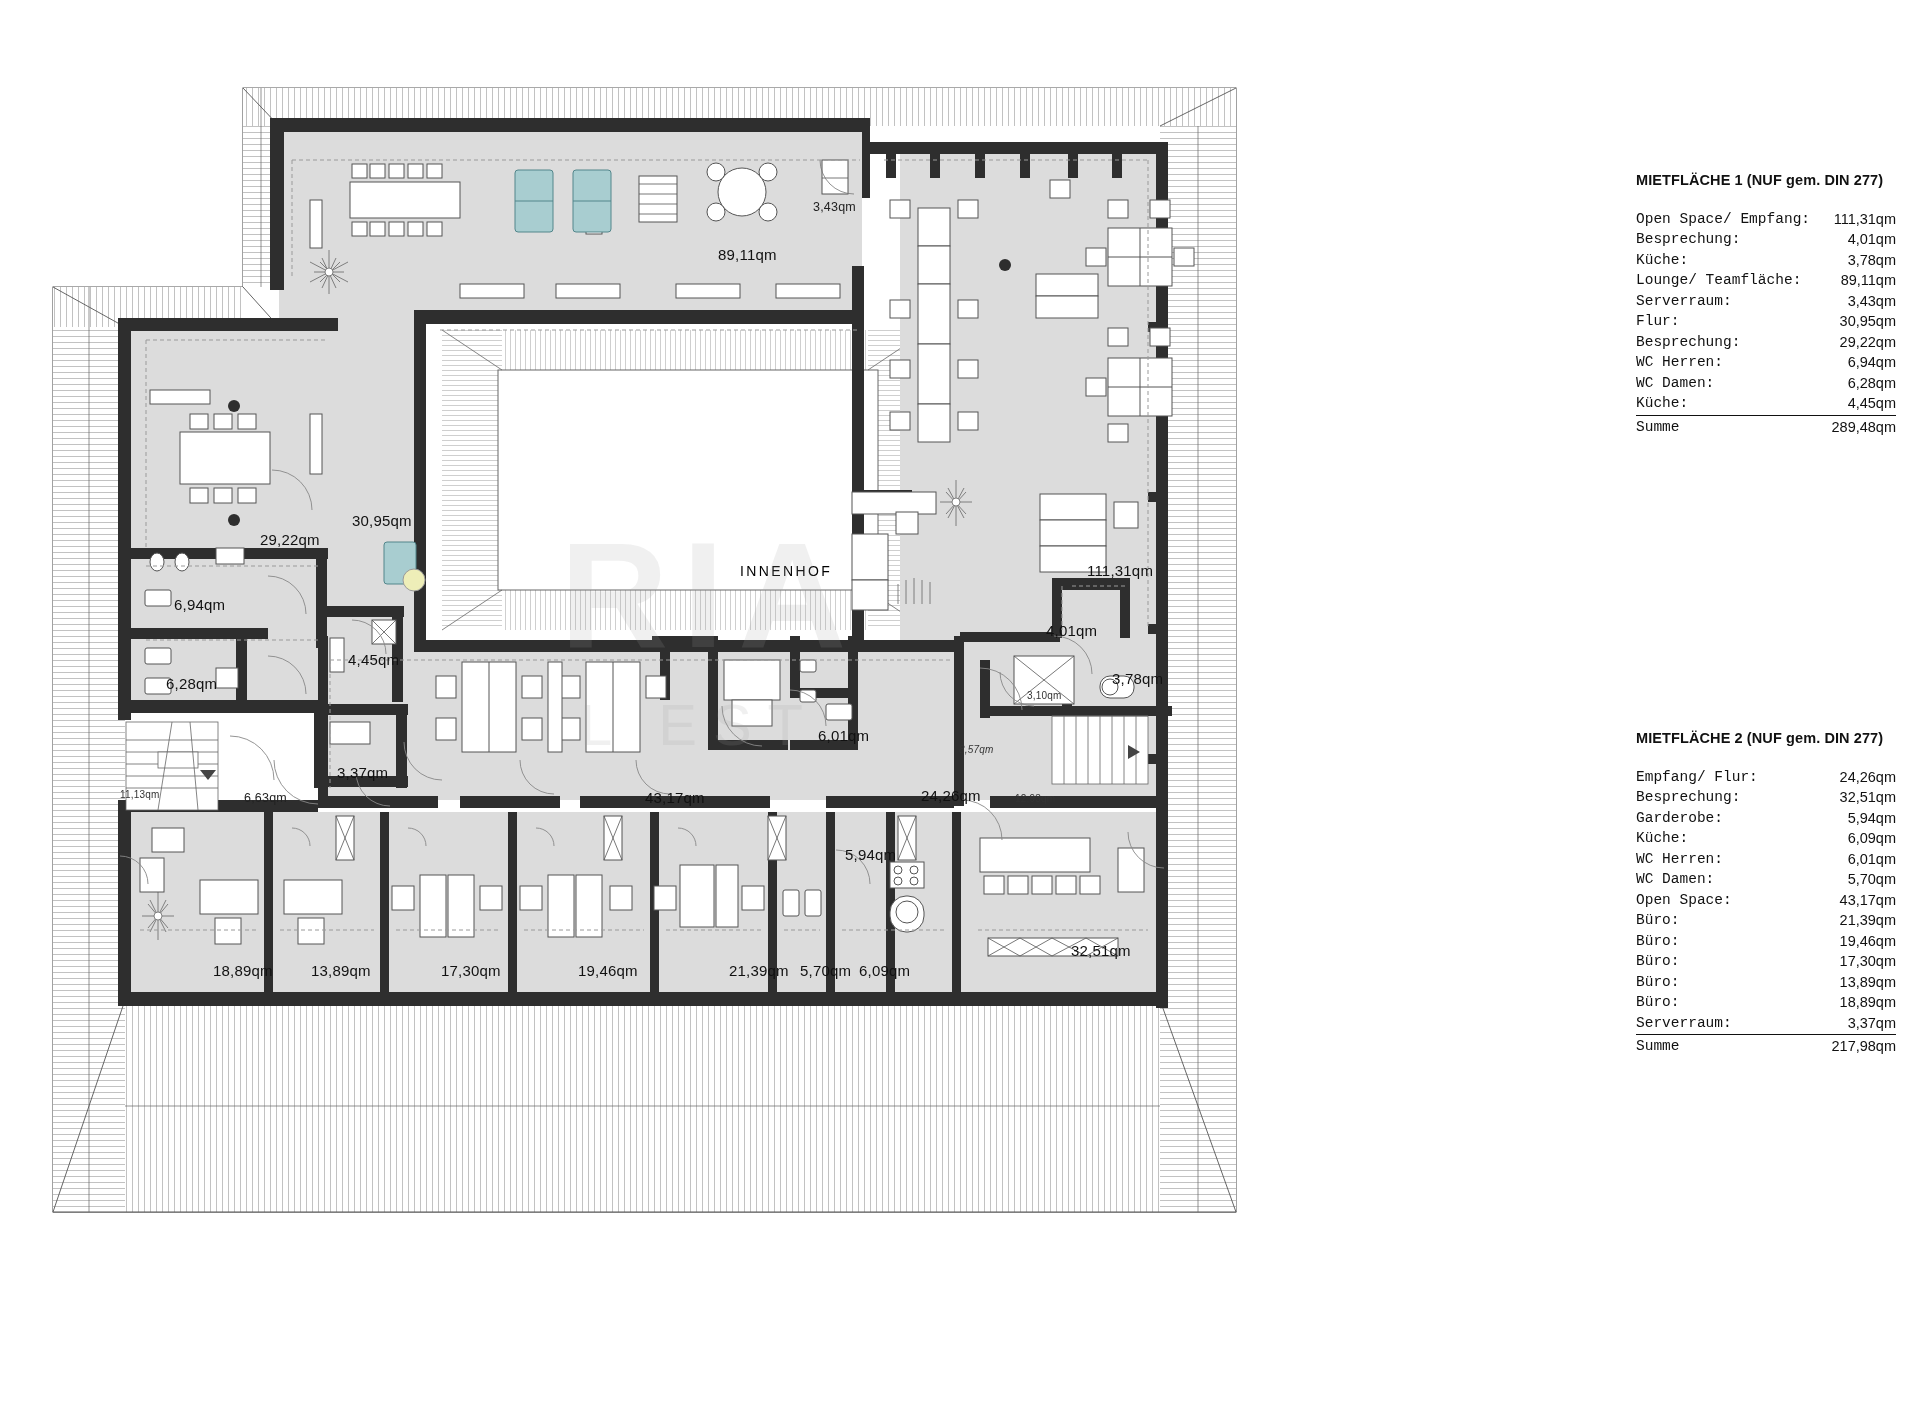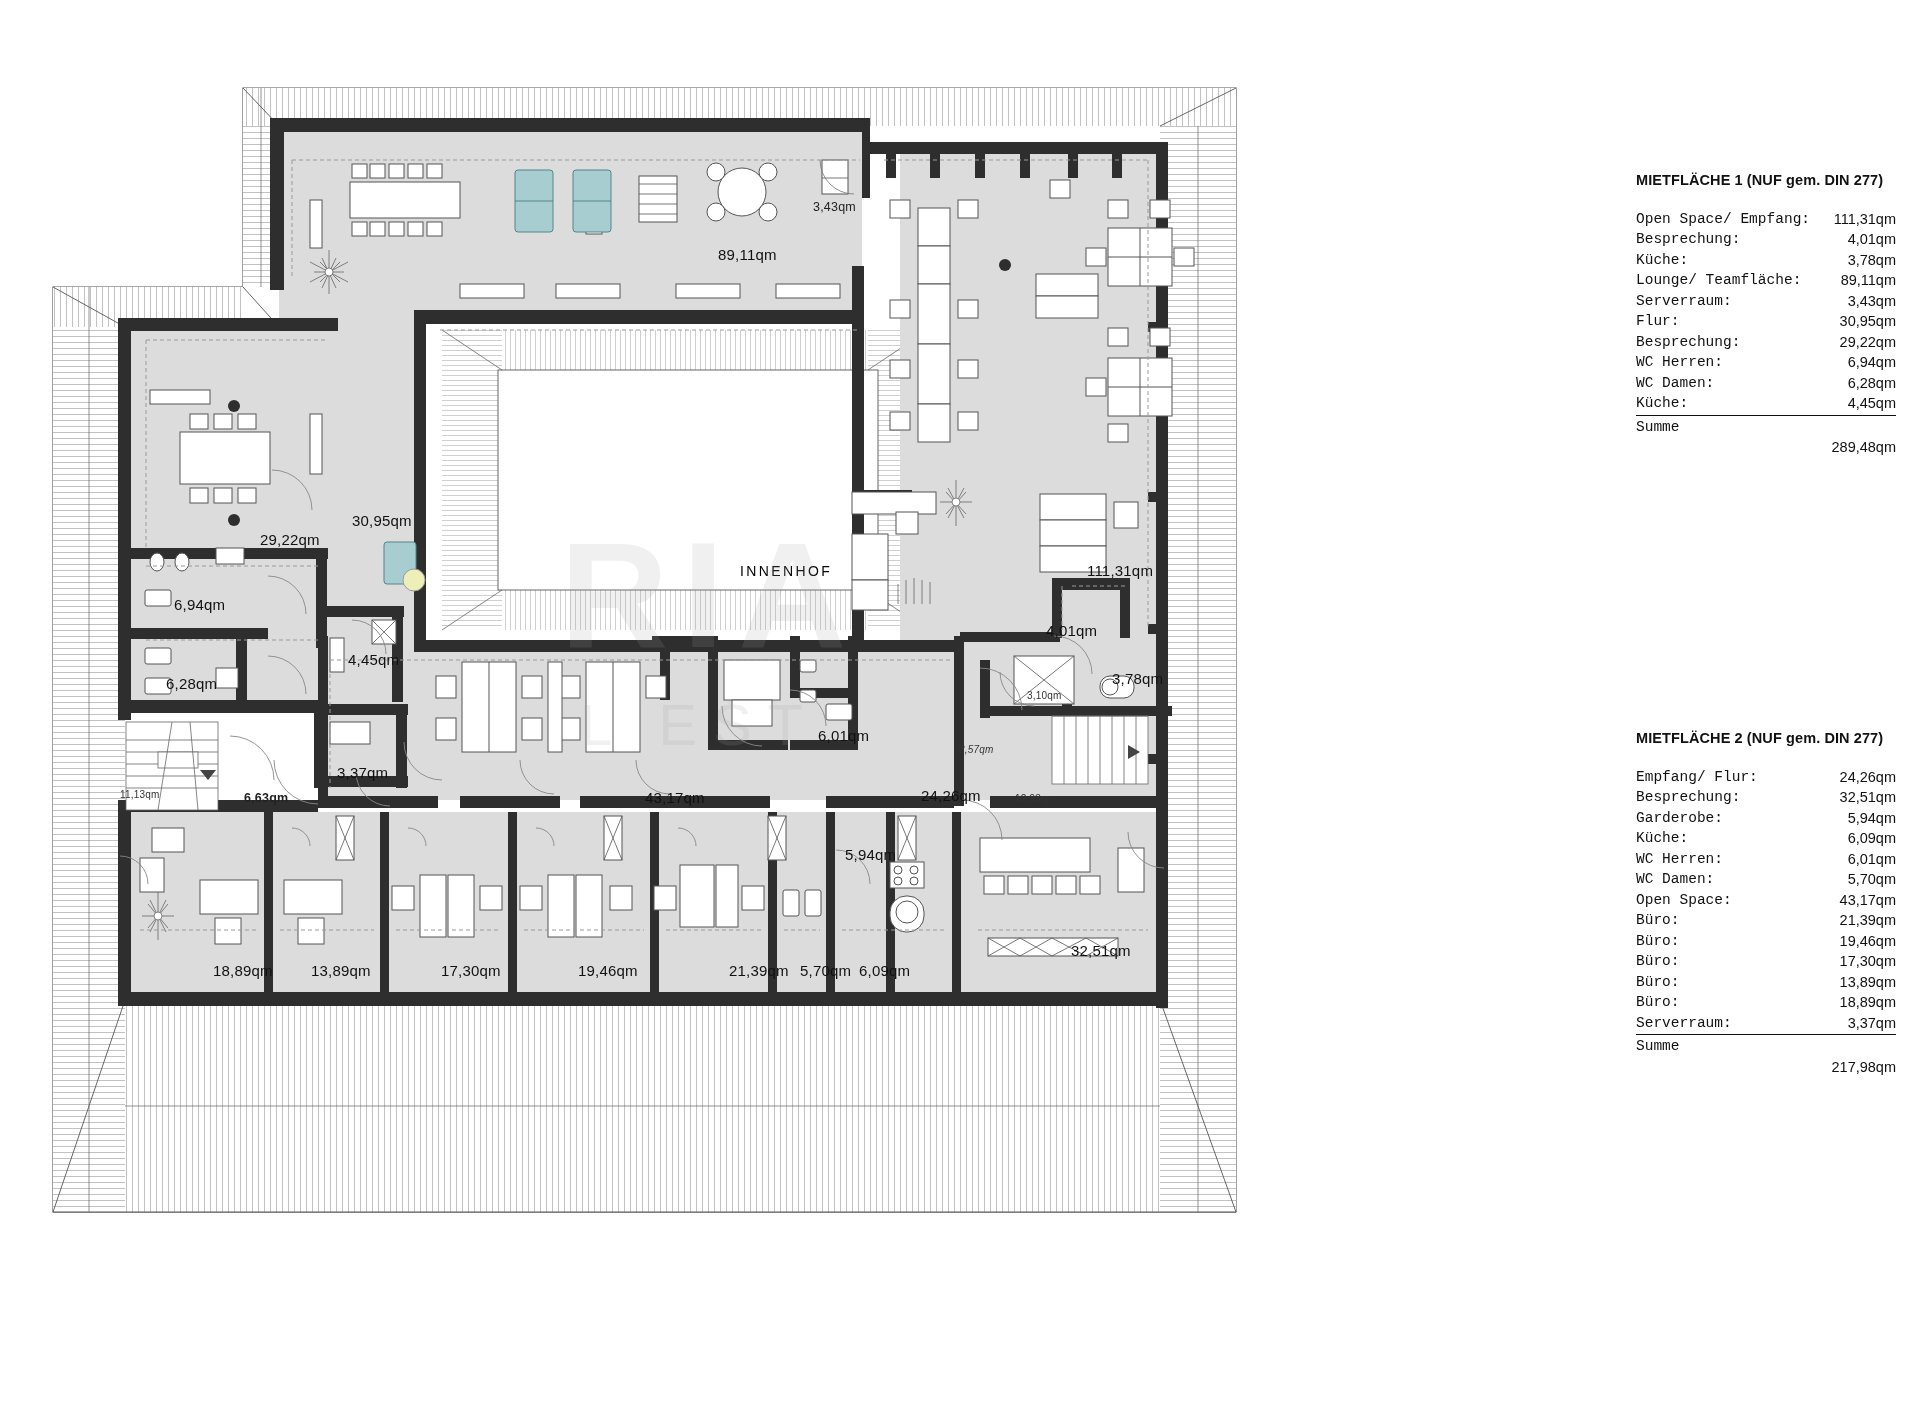--- a/index.html
+++ b/index.html
@@ -6,21 +6,21 @@
   body{width:1920px;height:1401px;position:relative;overflow:hidden;
        font-family:"Liberation Sans","DejaVu Sans",sans-serif;color:#1a1a1a;}
 
   
   .legend{position:absolute;width:260px;font-size:14.5px;line-height:20.5px;color:#111;}
   .legend .lg-title{font-weight:700;font-size:14.5px;letter-spacing:.1px;margin-bottom:18px;white-space:nowrap;}
   .lg-row{display:flex;justify-content:space-between;white-space:nowrap;}
   .lg-row .lg-lbl{text-align:left;font-family:Liberation Mono, monospace;}
   .lg-row .lg-val{text-align:right;}
   .lg-row.lastitem{border-bottom:1.4px solid #111;padding-bottom:1px;}
-  .lg-row.sum{padding-top:1px;flex-direction:column;}
+  .lg-row.sum{padding-top:1px;}
 
   #legend1{left:1636px;top:170px;}
   #legend2{left:1636px;top:728px;}
 
   
   #plan{position:absolute;left:0;top:0;width:1560px;height:1401px;}
   #plan svg{display:block;}
 
   
   .arealbl{position:absolute;font-size:15px;color:#111;white-space:nowrap;
@@ -521,21 +521,21 @@
 <div id="area-labels">
     <div class="arealbl md" style="left: 813px; top: 200px;">3,43qm</div>
     <div class="arealbl" style="left: 718px; top: 246px;">89,11qm</div>
     <div class="arealbl" style="left: 260px; top: 531px;">29,22qm</div>
     <div class="arealbl" style="left: 352px; top: 512px;">30,95qm</div>
     <div class="arealbl" style="left: 174px; top: 596px;">6,94qm</div>
     <div class="arealbl" style="left: 166px; top: 675px;">6,28qm</div>
     <div class="arealbl" style="left: 348px; top: 651px;">4,45qm</div>
     <div class="arealbl" style="left: 337px; top: 764px;">3,37qm</div>
     <div class="arealbl sm" style="left: 120px; top: 789px;">11,13qm</div>
-    <div class="arealbl md" style="left: 244px; top: 791px; font-weight: bold;">6,63qm</div>
+    <div class="arealbl md" style="left: 244px; top: 791px;">6,63qm</div>
     <div class="arealbl" style="left: 645px; top: 789px;">43,17qm</div>
     <div class="arealbl" style="left: 818px; top: 727px;">6,01qm</div>
     <div class="arealbl" style="left: 845px; top: 846px;">5,94qm</div>
     <div class="arealbl" style="left: 921px; top: 787px;">24,26qm</div>
     <div class="arealbl sm" style="left: 959px; top: 744px; font-style: italic;">8,57qm</div>
     <div class="arealbl sm" style="left: 1015px; top: 793px;">12,93qm</div>
     <div class="arealbl" style="left: 1046px; top: 622px;">4,01qm</div>
     <div class="arealbl" style="left: 1112px; top: 670px;">3,78qm</div>
     <div class="arealbl sm" style="left: 1027px; top: 690px;">3,10qm</div>
     <div class="arealbl" style="left: 1087px; top: 562px;">111,31qm</div>

